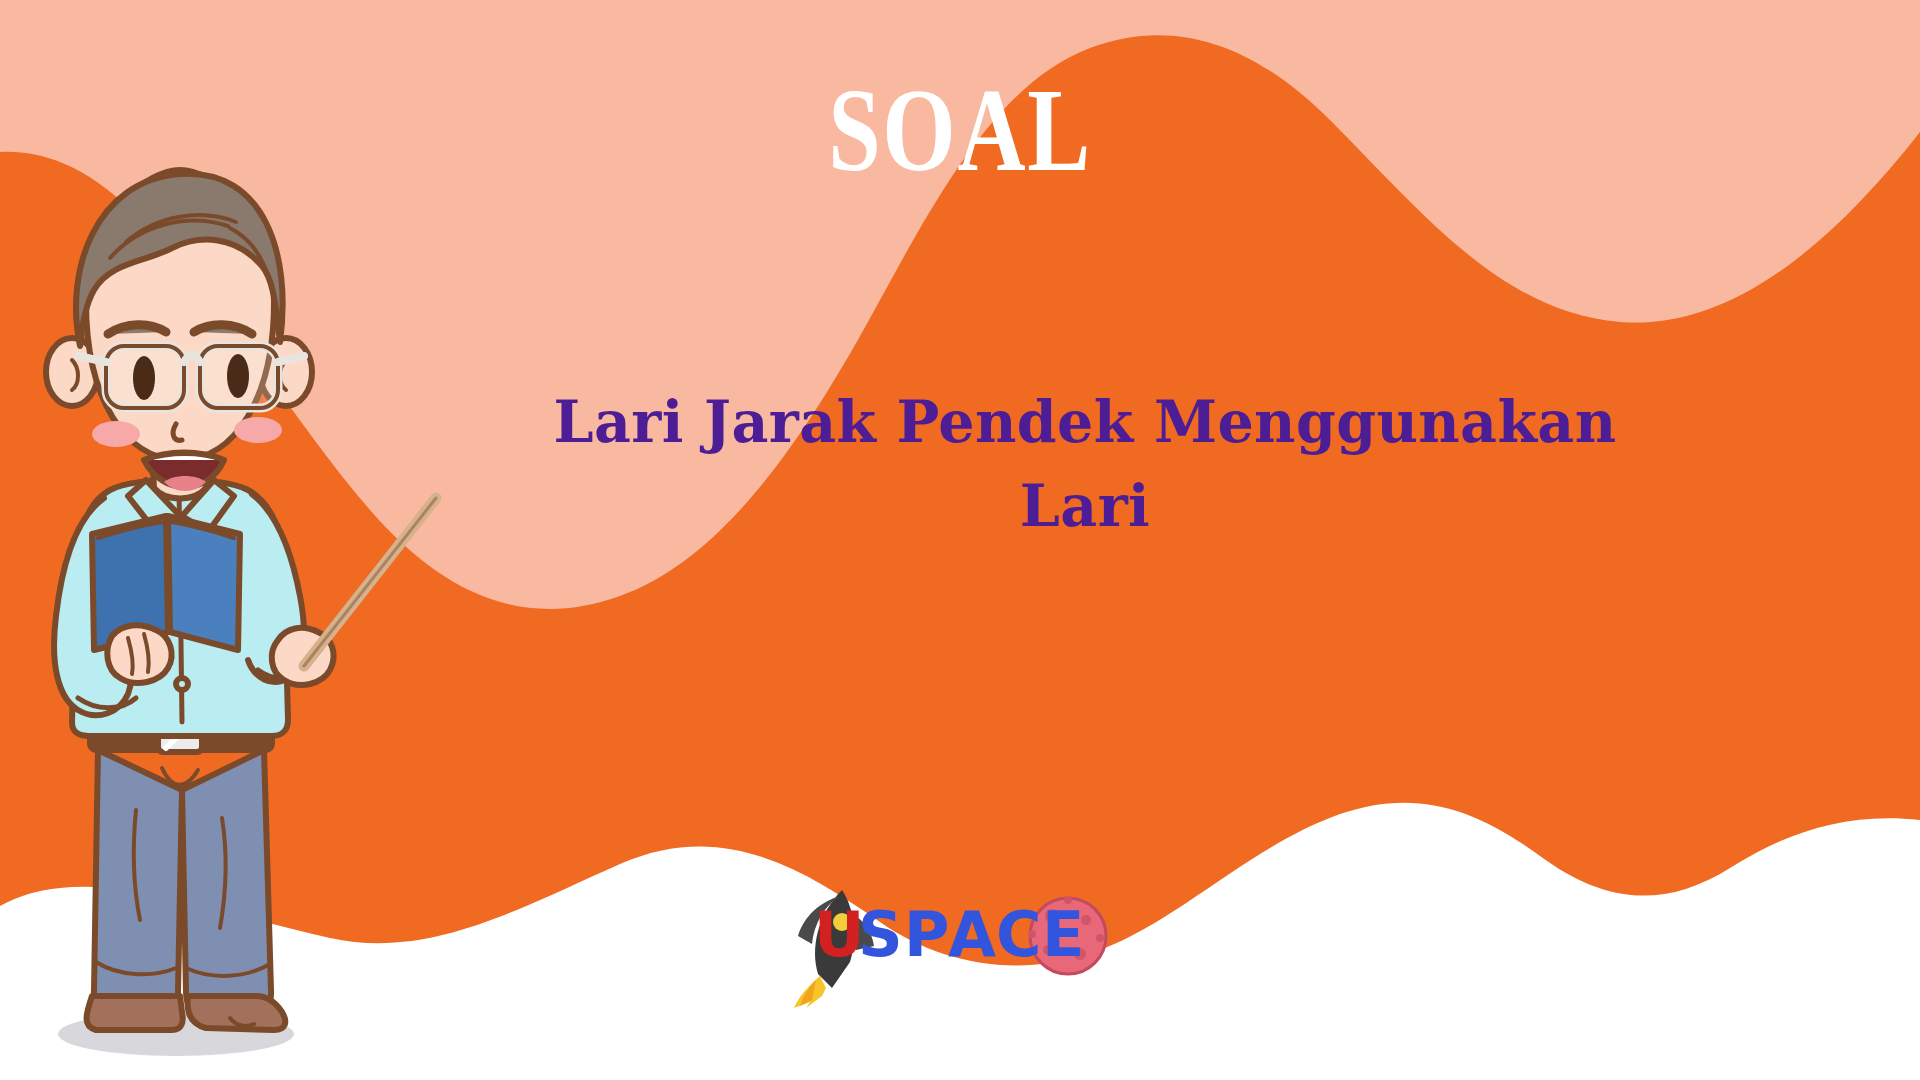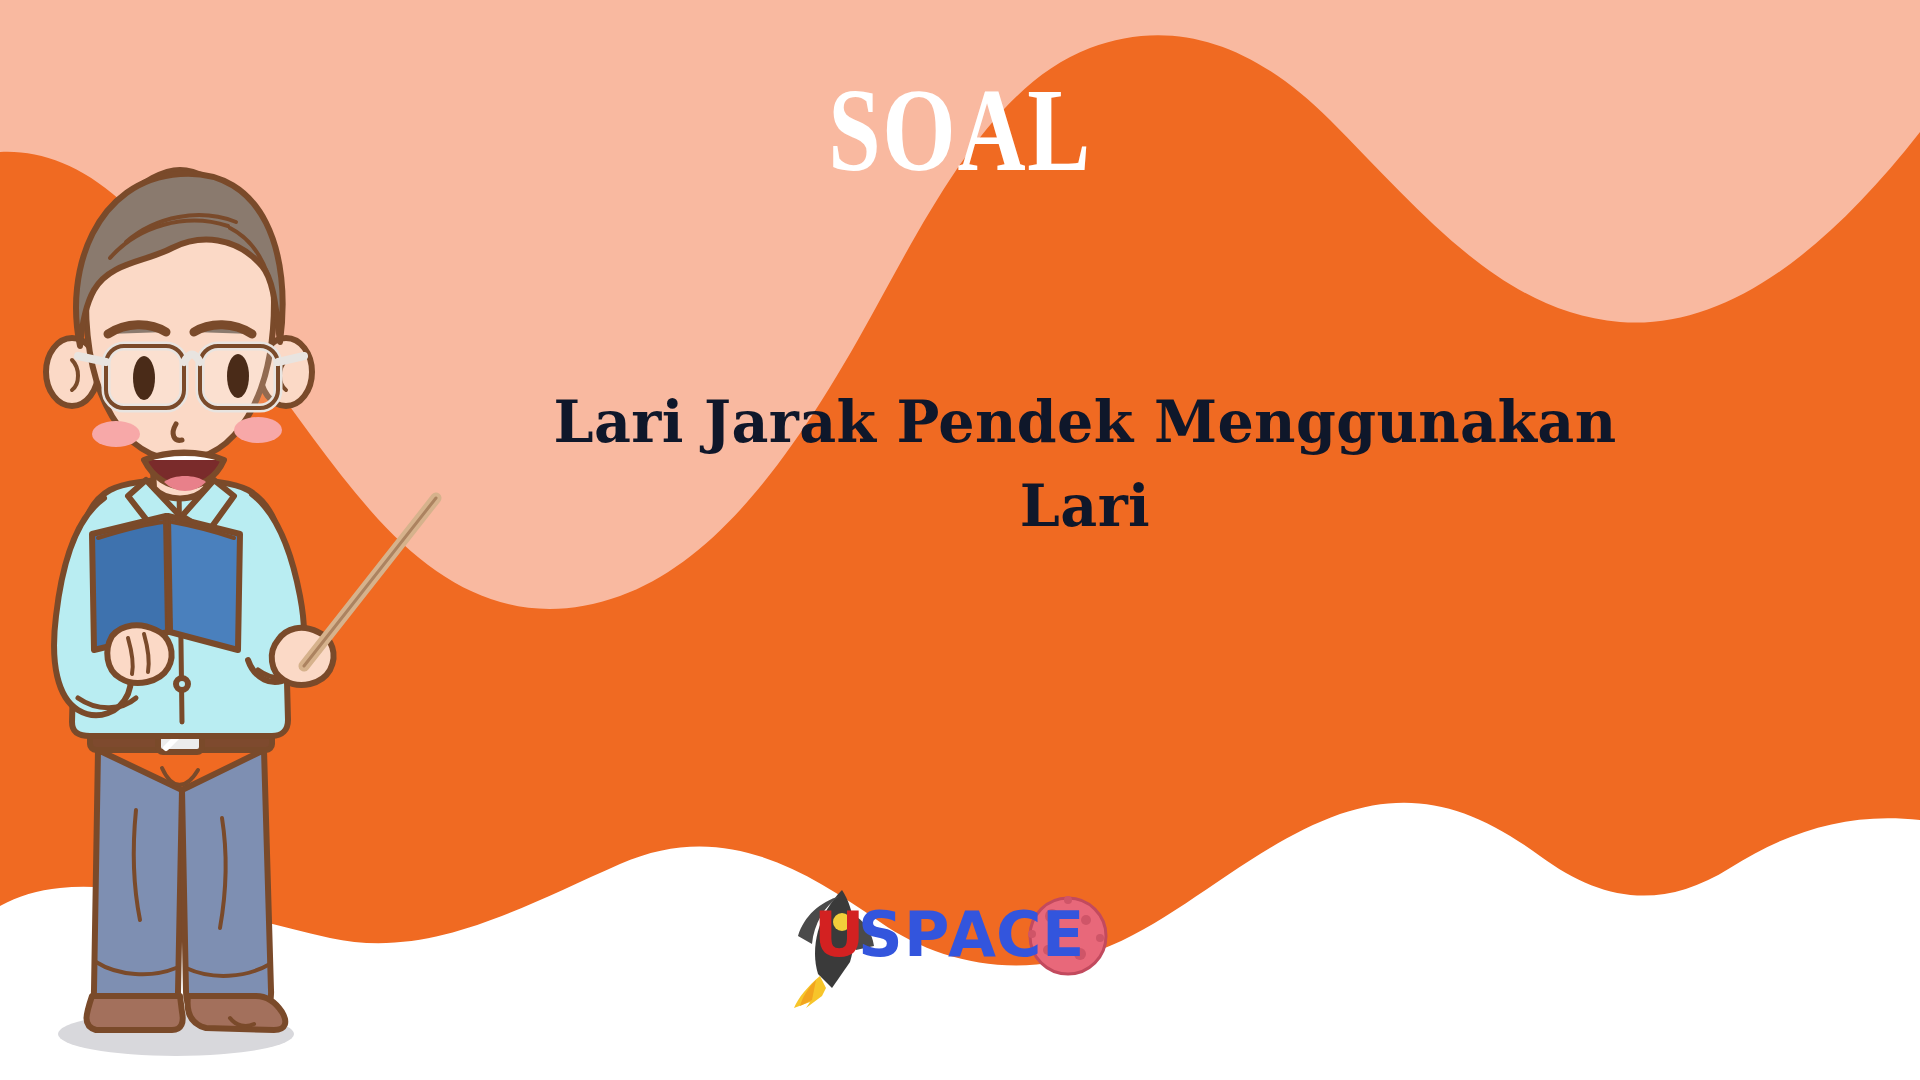--- a/index.html
+++ b/index.html
@@ -49,21 +49,21 @@
     z-index: 40;
   }
 
   
   #body-text {
     position: absolute;
     left: 470px;
     top: 380px;
     width: 1230px;
     text-align: center;
-    color: #0f172a;
+    color: #4c1d95;
     font-family: "DejaVu Serif", "Liberation Serif", serif;
     font-weight: 700;
     font-size: 57px;
     line-height: 1.48;
     letter-spacing: 0.4px;
     z-index: 40;
   }
 
   
   #logo {

